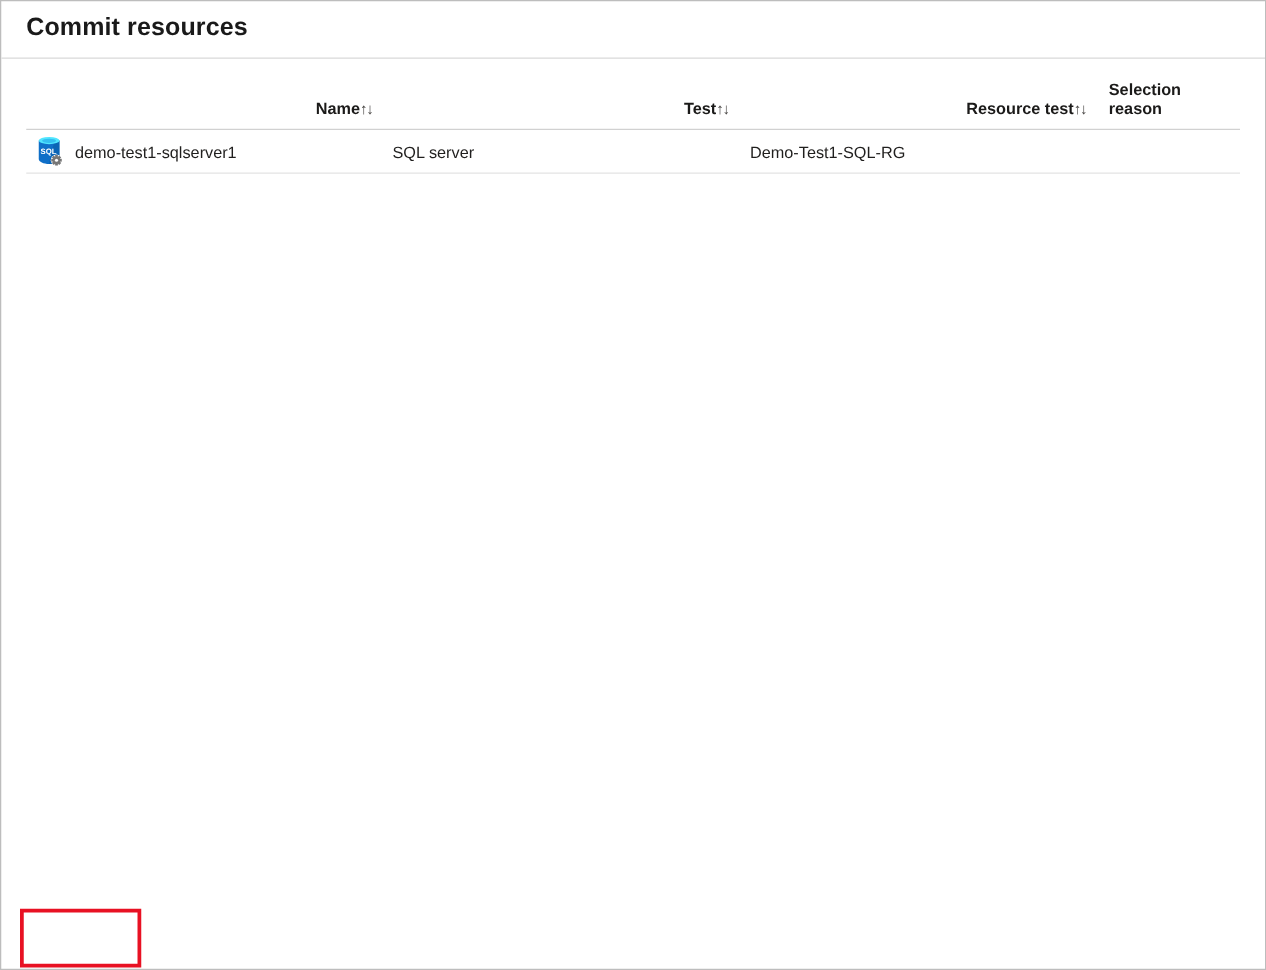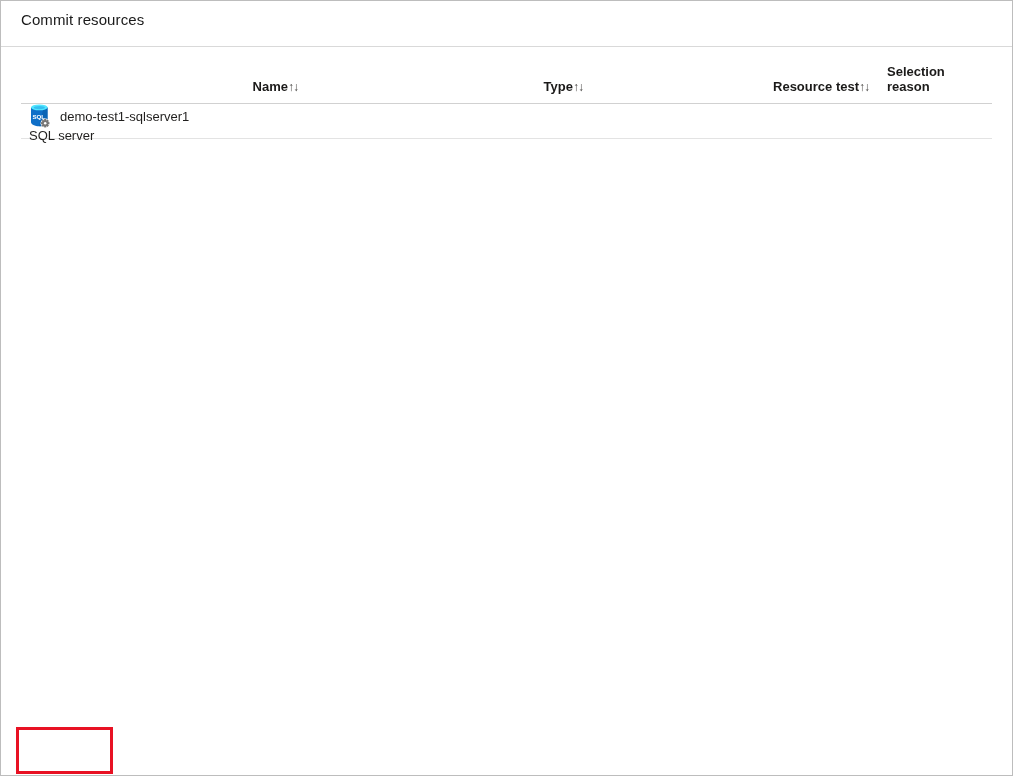--- a/index.html
+++ b/index.html
@@ -16,22 +16,22 @@
     border:1px solid #bdbdbd;
     overflow:hidden;
   }
   
   .title-bar {
     height:46px;
     border-bottom:1px solid #d9d9d9;
     padding:10px 20px;
   }
   .title-bar h1 {
-    font-size:15px;
-    font-weight:400;
+    font-size:20px;
+    font-weight:700;
     color:#1a1a1a;
     letter-spacing:0.1px;
   }
   
   .table { margin:0 20px; }
   .thead {
     display:flex;
     height:57px;
     align-items:flex-end;
     border-bottom:1px solid #d1d1d1;
@@ -52,25 +52,24 @@
   .sort-glyph {
     font-size:12px;
     font-weight:400;
     color:#484644;
     letter-spacing:-1px;
     line-height:1.2;
   }
   .trow {
     display:flex;
     height:35px;
-    align-items:flex-start;
+    align-items:center;
     border-bottom:1px solid #e3e3e3;
     font-size:13px;
     color:#201f1e;
-    flex-direction:column;
   }
   .tcell { display:flex; align-items:center; padding:0 8px; }
   .tcell.c1 { width:285px; gap:10px; }
   .tcell.c2 { width:285px; }
   .tcell.c3 { width:286px; padding-left:9px; }
   .tcell.c4 { flex:1; padding-left:12px; gap:8px; }
   .res-icon { width:21px; height:24px; flex:0 0 auto; }
   .person-icon { width:19px; height:20px; flex:0 0 auto; }
   
   .footer {
@@ -117,21 +116,21 @@
   </div>
 
   <div class="table">
 
     <div class="thead">
       <div class="hcell c1">
         <span>Name</span>
         <span class="sort-glyph">↑↓</span>
       </div>
       <div class="hcell c2">
-        <span>Type</span>
+        <span>Test</span>
         <span class="sort-glyph">↑↓</span>
       </div>
       <div class="hcell c3">
         <span>Resource test</span>
         <span class="sort-glyph">↑↓</span>
       </div>
       <div class="hcell c4">
         <span>Selection reason</span>
       </div>
     </div>
@@ -152,20 +151,23 @@
             <rect x="-4.2" y="-1.1" width="8.4" height="2.2" fill="#767676" transform="rotate(135)"></rect>
             <circle r="2.7" fill="#767676"></circle>
             <circle r="1.25" fill="#ffffff"></circle>
           </g>
         </svg>
         <span>demo-test1-sqlserver1</span>
       </div>
       <div class="tcell c2">
         <span>SQL server</span>
       </div>
+      <div class="tcell c3">
+        <span>Demo-Test1-SQL-RG</span>
+      </div>
     </div>
 
   </div>
 
 
   <div class="annotation"></div>
 
 </div>
 
 </body></html>

